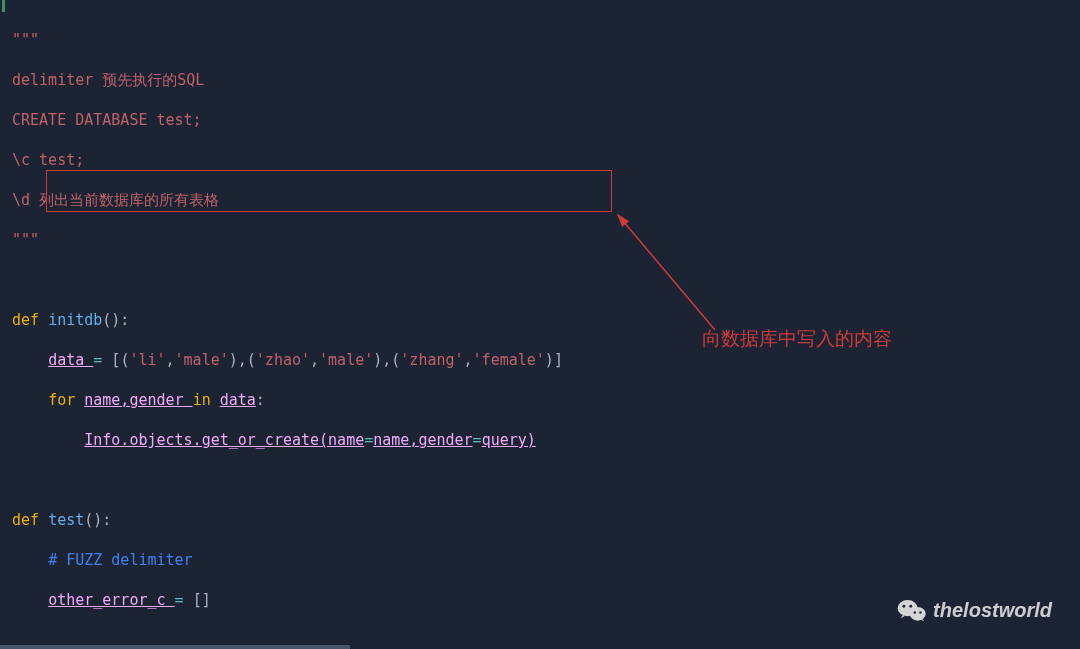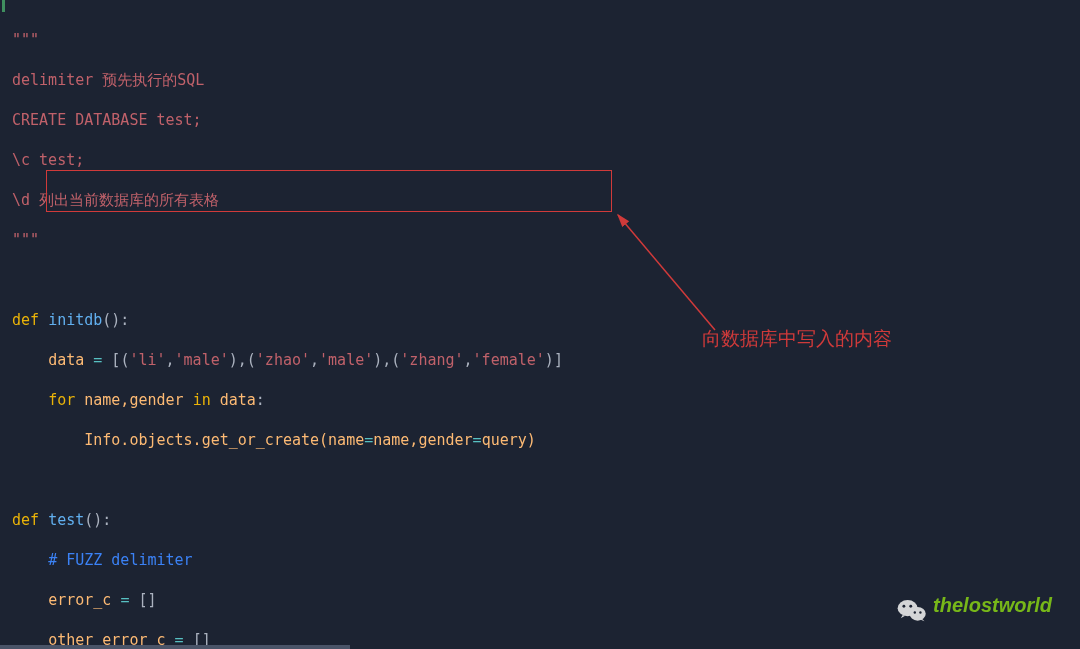--- a/index.html
+++ b/index.html
@@ -20,21 +20,21 @@
     width: 1080px;
     height: 649px;
     padding: 10px 0 0 12px;
     box-sizing: border-box;
     white-space: pre;
     color: #e0e0e0;
   }
   .tok-str    { color: #c0616a; }   
   .tok-kw     { color: #eab308; }   
   .tok-fn     { color: #61afef; }   
-  .tok-name   { color: #fdba74; }   
+  .tok-name   { color: #f0abfc; text-decoration: underline; }   
   .tok-op     { color: #57c1c3; }   
   .tok-pun    { color: #abb2bf; }   
   .tok-cmt    { color: #3b82f6; }
   .line { display: block; height: 20px; }
 
   .highlight-box {
     position: absolute;
     border: 1px solid #d03a3a;
     left: 46px;
     top: 170px;
@@ -58,22 +58,23 @@
     left: 0; top: 0;
     width: 1080px; height: 649px;
     pointer-events: none;
   }
 
   .watermark {
     position: absolute;
     right: 28px;
     bottom: 24px;
     display: flex;
+    align-items: center;
     gap: 6px;
-    color: #84cc16;
+    color: #e5e5e5;
     opacity: 0.88;
     font-family: "Helvetica Neue", Arial, sans-serif;
     font-size: 20px;
     font-style: italic;
     font-weight: 600;
   }
   .watermark svg { width: 30px; height: 30px; }
 
   .left-accent {
     position: absolute;
@@ -106,21 +107,20 @@
 <span class="line"><span class="tok-str">\d 列出当前数据库的所有表格</span></span>
 <span class="line"><span class="tok-str">"""</span></span>
 <span class="line"> </span>
 <span class="line"><span class="tok-kw">def </span><span class="tok-fn">initdb</span><span class="tok-pun">():</span></span>
 <span class="line">    <span class="tok-name">data </span><span class="tok-op">= </span><span class="tok-pun">[</span><span class="tok-pun">(</span><span class="tok-str">'li'</span><span class="tok-pun">,</span><span class="tok-str">'male'</span><span class="tok-pun">)</span><span class="tok-pun">,</span><span class="tok-pun">(</span><span class="tok-str">'zhao'</span><span class="tok-pun">,</span><span class="tok-str">'male'</span><span class="tok-pun">)</span><span class="tok-pun">,</span><span class="tok-pun">(</span><span class="tok-str">'zhang'</span><span class="tok-pun">,</span><span class="tok-str">'female'</span><span class="tok-pun">)</span><span class="tok-pun">]</span></span>
 <span class="line">    <span class="tok-kw">for </span><span class="tok-name">name,gender </span><span class="tok-kw">in </span><span class="tok-name">data</span><span class="tok-pun">:</span></span>
 <span class="line">        <span class="tok-name">Info.objects.get_or_create(name</span><span class="tok-op">=</span><span class="tok-name">name,gender</span><span class="tok-op">=</span><span class="tok-name">query)</span></span>
 <span class="line"> </span>
 <span class="line"><span class="tok-kw">def </span><span class="tok-fn">test</span><span class="tok-pun">():</span></span>
 <span class="line">    <span class="tok-cmt"># FUZZ delimiter</span></span>
-<span class="line">    <span class="tok-name">error_c </span><span class="tok-op">= </span><span class="tok-pun">[]</span></span>
 <span class="line">    <span class="tok-name">other_error_c </span><span class="tok-op">= </span><span class="tok-pun">[]</span></span>
 
 
 
 
 
 
 
 
 

